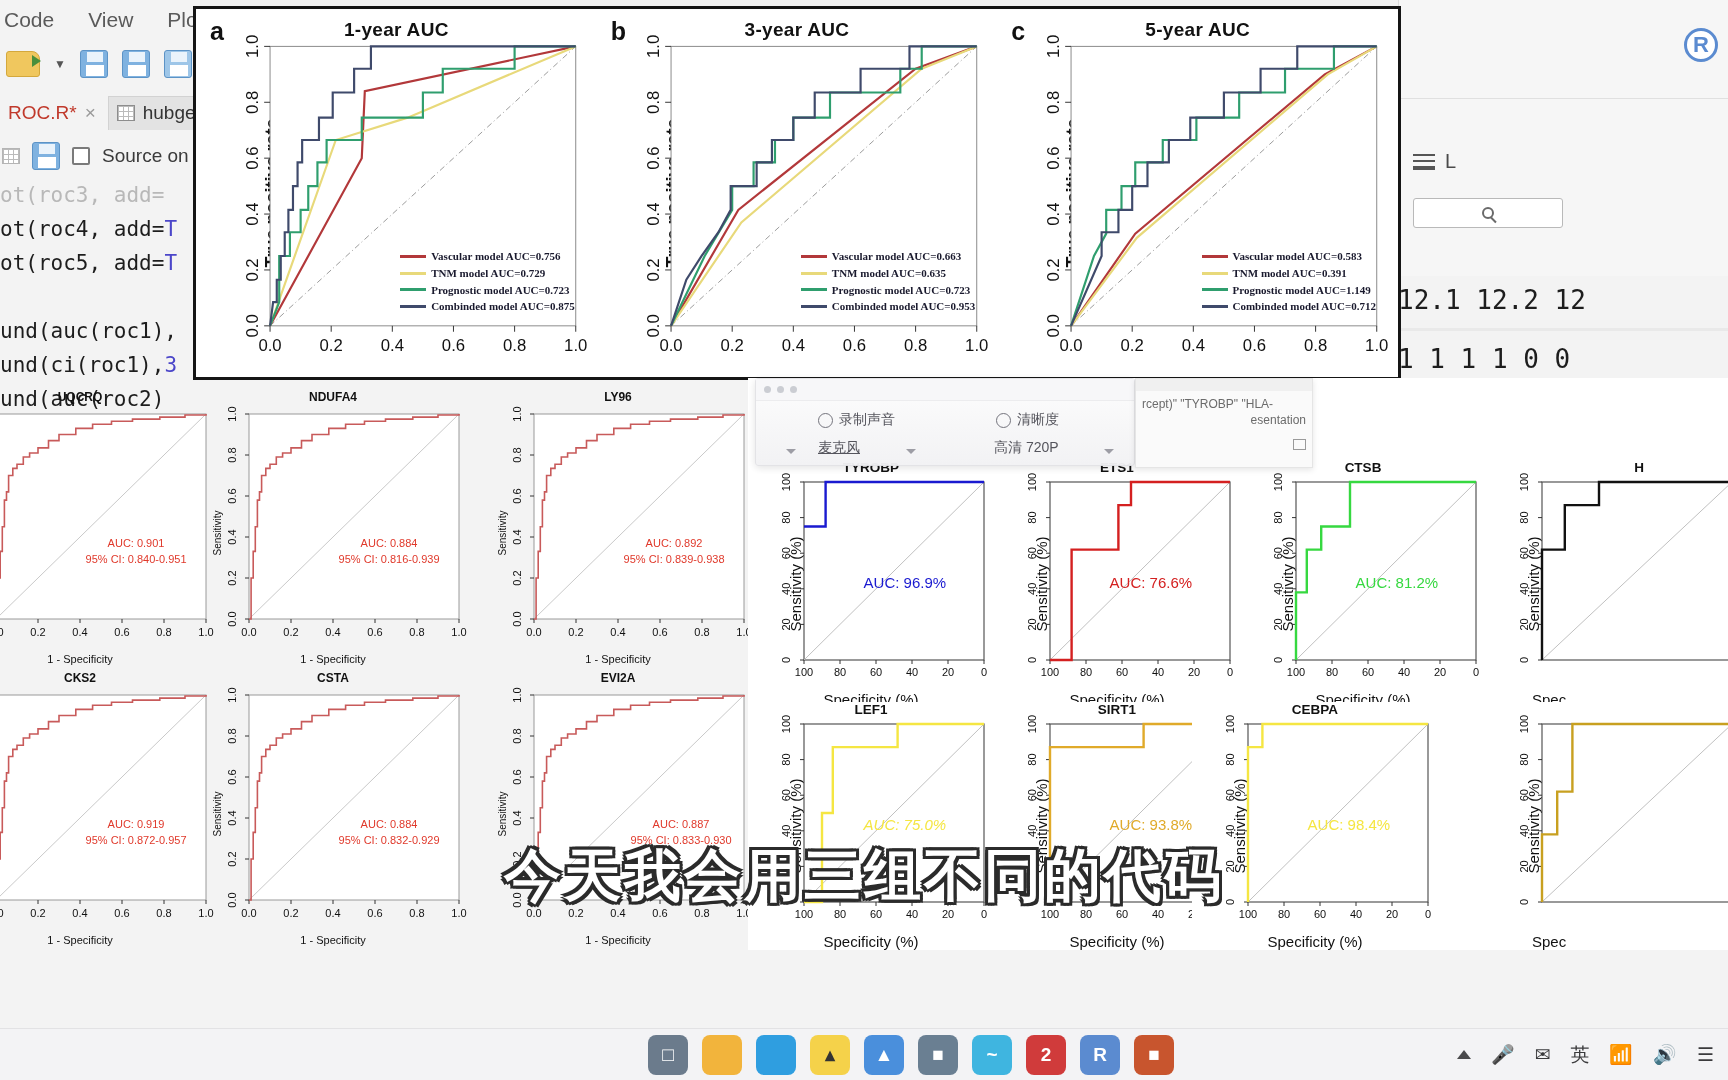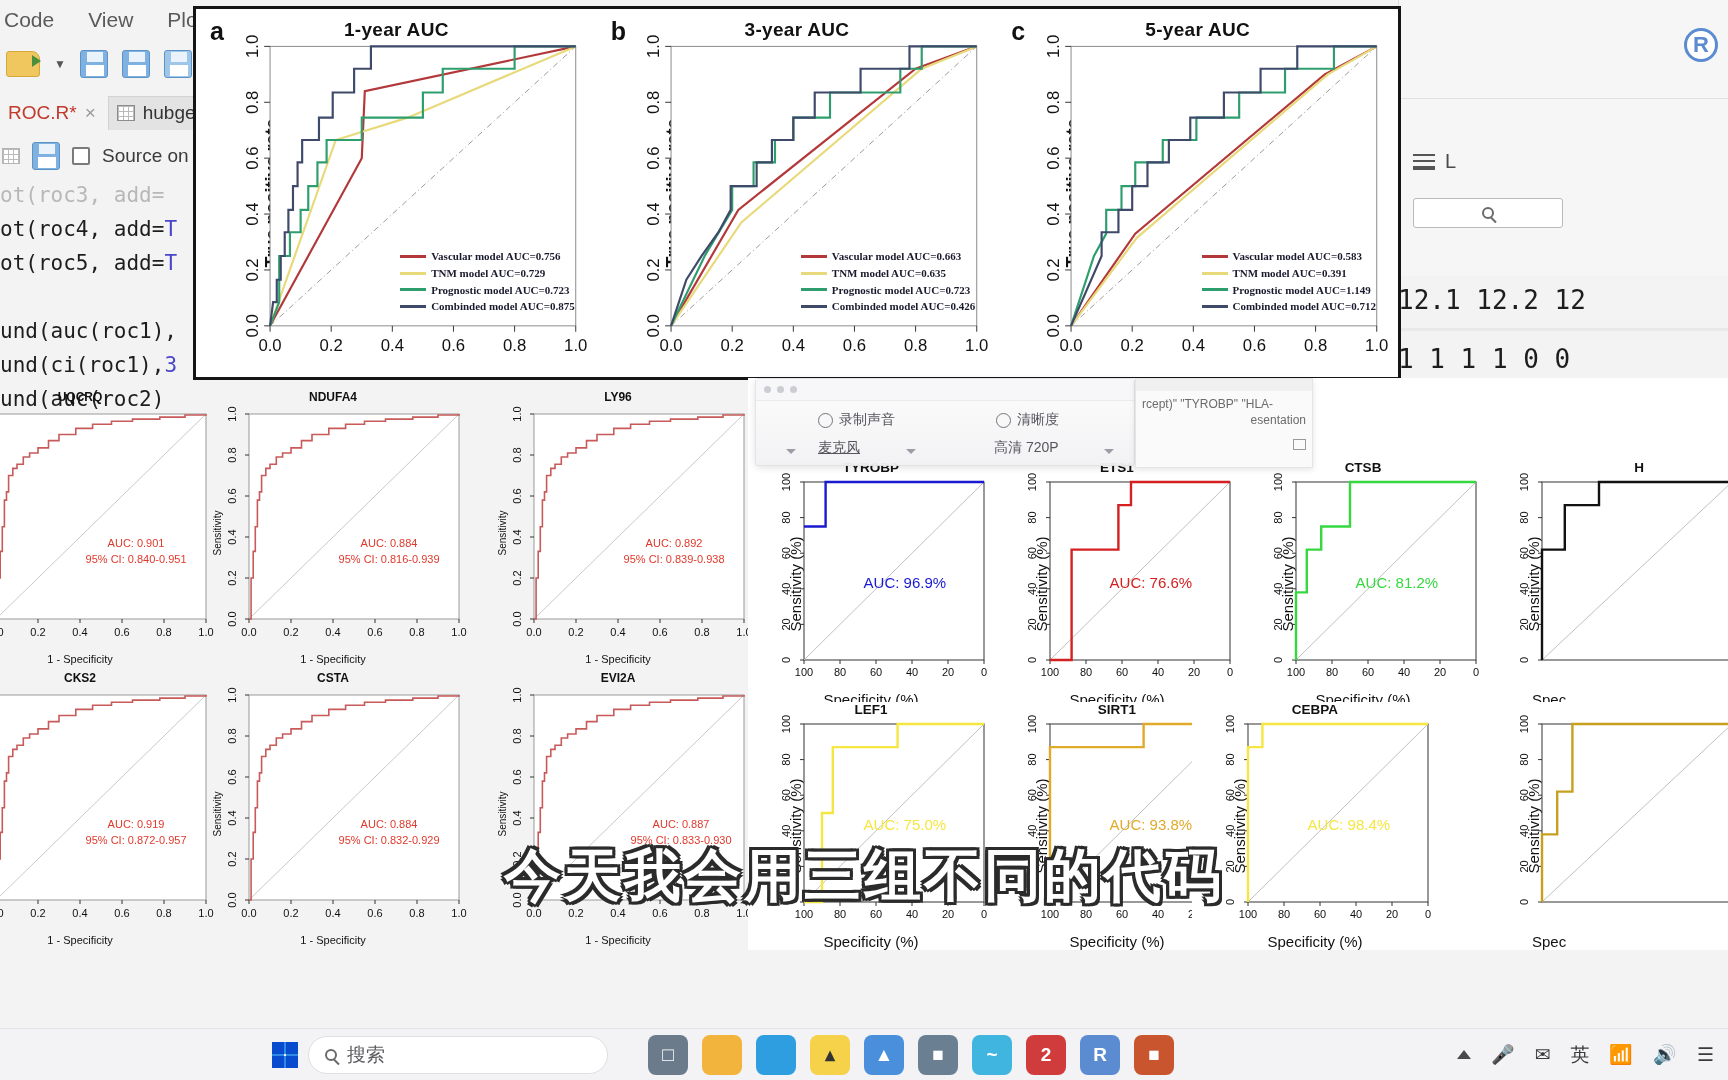--- a/index.html
+++ b/index.html
@@ -333,21 +333,21 @@
         <div class="lrow">
           <span class="lswatch" style="background: rgb(232, 217, 122);"></span>
           <span>TNM model AUC=0.635</span>
         </div>
         <div class="lrow">
           <span class="lswatch" style="background: rgb(47, 158, 110);"></span>
           <span>Prognostic model AUC=0.723</span>
         </div>
         <div class="lrow">
           <span class="lswatch" style="background: rgb(63, 74, 107);"></span>
-          <span>Combinded model AUC=0.426</span>
+          <span>Combinded model AUC=0.953</span>
         </div>
       </div>
     </div>
     <div class="roc3" style="left: 801.333px; width: 400.667px;">
       <div class="plabel">c</div>
       <div class="ptitle">5-year AUC</div>
       <div class="yaxlabel">True positive rate</div>
       <svg viewBox="0 0 400.6666666666667 374">
         <rect x="72" y="38" width="310.6666666666667" height="284" fill="#fff" stroke="#8a8a8a" stroke-width="1"></rect>
         <line x1="72" y1="322" x2="382.6666666666667" y2="38" stroke="#9a9a9a" stroke-width="1" stroke-dasharray="6 3 1 3"></line>
@@ -763,21 +763,21 @@
         <line x1="56" y1="128.8" x2="52" y2="128.8" stroke="#333" stroke-width="1"></line>
         <text x="42" y="128.8" text-anchor="middle" font-size="11" font-family="Liberation Sans, sans-serif" fill="#111" transform="rotate(-90 42 128.8)">40</text>
         <line x1="56" y1="93.2" x2="52" y2="93.2" stroke="#333" stroke-width="1"></line>
         <text x="42" y="93.2" text-anchor="middle" font-size="11" font-family="Liberation Sans, sans-serif" fill="#111" transform="rotate(-90 42 93.2)">60</text>
         <line x1="56" y1="57.599999999999994" x2="52" y2="57.599999999999994" stroke="#333" stroke-width="1"></line>
         <text x="42" y="57.599999999999994" text-anchor="middle" font-size="11" font-family="Liberation Sans, sans-serif" fill="#111" transform="rotate(-90 42 57.599999999999994)">80</text>
         <line x1="56" y1="22" x2="52" y2="22" stroke="#333" stroke-width="1"></line>
         <text x="42" y="22" text-anchor="middle" font-size="11" font-family="Liberation Sans, sans-serif" fill="#111" transform="rotate(-90 42 22)">100</text>
         <path d="M56 200 L74 200 L74 111 L84.8 111 L84.8 45.14 L149.60000000000002 45.14 L149.60000000000002 22 L236 22" fill="none" stroke="#f5e642" stroke-width="2.4" stroke-linejoin="miter" stroke-linecap="butt"></path>
       </svg>
-      <div class="gene-auc" style="left: 47%; top: 46%; color: rgb(245, 230, 66);">AUC: 75.0%</div>
+      <div class="gene-auc" style="left: 47%; top: 46%; color: rgb(245, 230, 66); font-style: italic;">AUC: 75.0%</div>
     </div>
     <div class="gene-panel" style="left: 994px; top: 702px; width: 246px; height: 248px;">
       <div class="gene-title">SIRT1</div>
       <div class="gene-ylab">Sensitivity (%)</div>
       <div class="gene-xlab">Specificity (%)</div>
       <svg viewBox="0 0 246 248">
         <rect x="56" y="22" width="180" height="178" fill="#fff" stroke="#555" stroke-width="1.2"></rect>
         <line x1="56" y1="200" x2="236" y2="22" stroke="#c0c0c0" stroke-width="1"></line>
         <line x1="56" y1="200" x2="56" y2="204" stroke="#333" stroke-width="1"></line>
         <text x="56" y="216" text-anchor="middle" font-size="11" font-family="Liberation Sans, sans-serif" fill="#111">100</text>
@@ -919,27 +919,20 @@
     <span>esentation</span>
   </div>
   <div class="mw-ctl" style="top:60px">
       <span class="mw-box"></span>
     </div>
 </div>
 
 <div id="subtitle">今天我会用三组不同的代码</div>
 
 <div id="taskbar">
-  <div id="tb-center">
-    <span class="win-logo"></span>
-    <span id="tb-search">
-      <span class="mag"></span>
-      <span>搜索</span>
-    </span>
-  </div>
   <div id="tb-apps">
     <span class="tb-app" style="background:#6b7b8c">□</span>
     <span class="tb-app" style="background:#f2b43c"></span>
     <span class="tb-app" style="background:#2f9ee0"></span>
     <span class="tb-app" style="background:#f5d24a;color:#333">▴</span>
     <span class="tb-app" style="background:#4a8fdc">▲</span>
     <span class="tb-app" style="background:#6a7f92">■</span>
     <span class="tb-app" style="background:#3fb5e0">~</span>
     <span class="tb-app" style="background:#d03b3b">2</span>
     <span class="tb-app" style="background:#5b8bd0">R</span>

